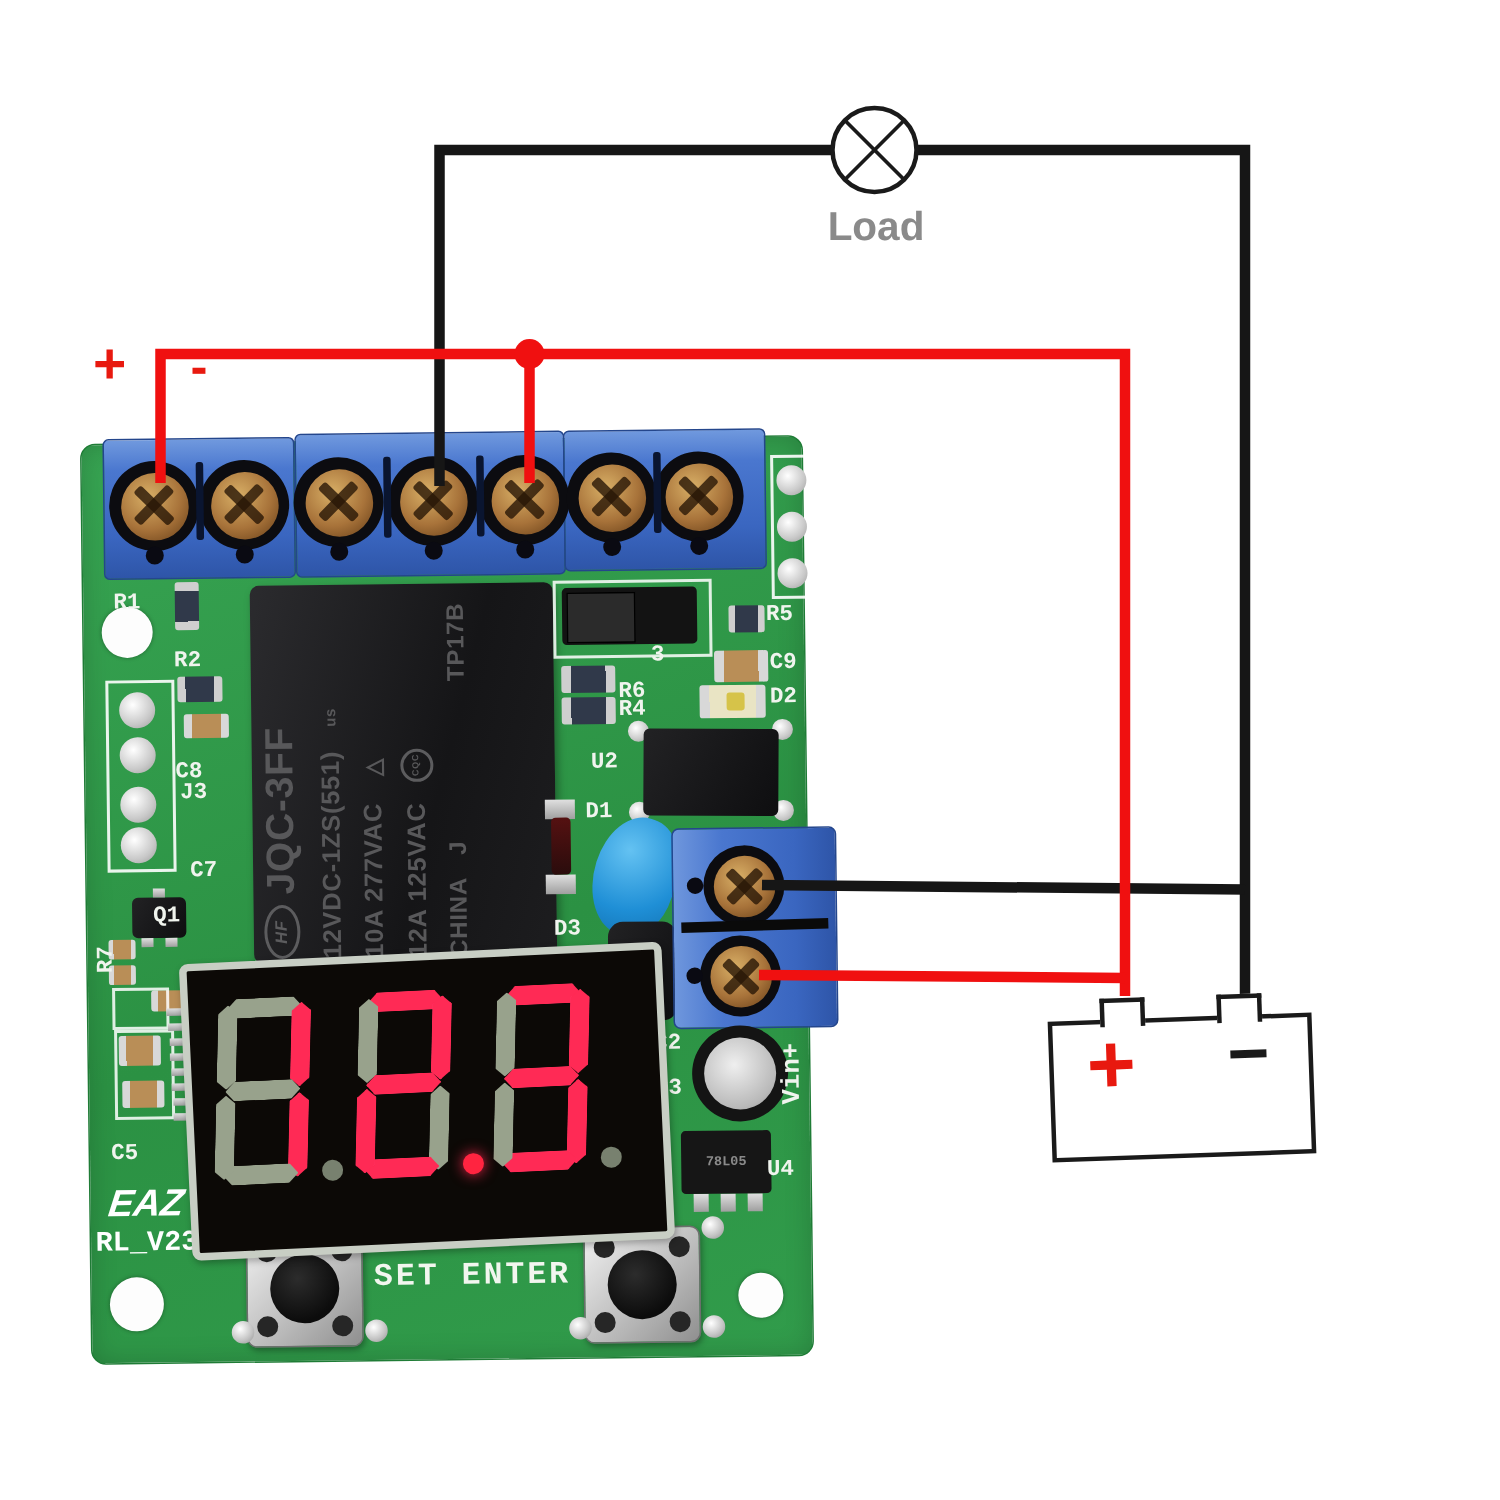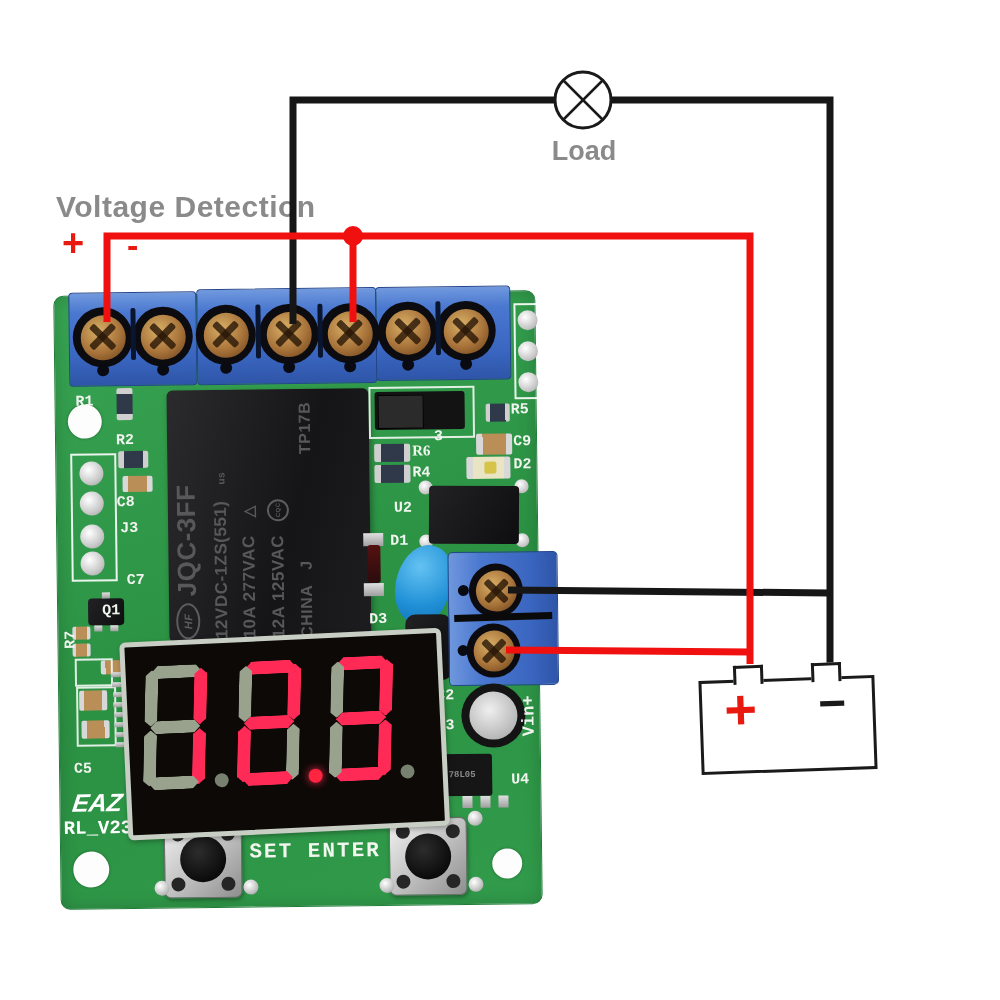--- a/index.html
+++ b/index.html
@@ -69,21 +69,21 @@
   .jumper{position:absolute;left:319px;top:99px;width:90px;height:38px;background:#131313;border-radius:3px;}
   .jcap{position:absolute;left:322px;top:102px;width:44px;height:32px;background:#2b2b2b;border:1px solid #000;}
   .ic{position:absolute;background:linear-gradient(120deg,#222224,#0e0e10);border-radius:4px;}
   .ecap{position:absolute;left:402px;top:392px;width:64px;height:64px;border-radius:50%;background:#141414;}
   .ecap .top{position:absolute;left:8px;top:8px;width:48px;height:48px;border-radius:50%;
         background:radial-gradient(circle at 42% 38%,#efefef,#b9b9b9 70%,#909090);}
   .bluecap{position:absolute;left:338px;top:252px;width:55px;height:80px;border-radius:50% 50% 45% 55%;
         transform:rotate(18deg);background:radial-gradient(circle at 35% 30%,#64c2f2,#1f8fd6 60%,#1270b0);}
   .vterm{position:absolute;left:390px;top:260px;width:108px;height:132px;border-radius:5px;
         background:linear-gradient(90deg,#6f97dd 0%,#4a77cf 30%,#3a66c0 75%,#2e55a8);border:1px solid #24468c;}
-  .reg{position:absolute;left:372px;top:462px;width:60px;height:42px;background:#161616;border-radius:3px;
+  .reg{position:absolute;left:394px;top:462px;width:60px;height:42px;background:#161616;border-radius:3px;
         display:flex;align-items:center;justify-content:center;font:700 9px "Liberation Mono",monospace;color:#8a8a8a;}
   .leg{position:absolute;background:linear-gradient(180deg,#e0e0e0,#9f9f9f);}
 
   
   .display{position:absolute;left:64px;top:341px;width:312px;height:188px;border:5px solid #c8cec4;
         border-radius:6px;background:#0c0906;transform:rotate(-2deg);z-index:6;box-shadow:1px 2px 5px rgba(0,0,0,.3);}
   .digit{position:absolute;width:62px;height:124px;transform:skewX(-4deg);}
   .seg{position:absolute;background:#98a28c;}
   .seg.lit{background:#ff2a55;box-shadow:0 0 10px rgba(255,45,95,.95),0 0 3px rgba(255,80,130,.9);}
   .seg-h{clip-path:polygon(12% 0,88% 0,100% 50%,88% 100%,12% 100%,0 50%);}
@@ -316,32 +316,32 @@
     <div class="blob" style="left:407px;top:519px;"></div>
     <div class="blob" style="left:318px;top:585px;"></div>
     <div class="blob" style="left:407px;top:585px;"></div>
     <div class="btn-label">SET ENTER</div>
 
     <div class="brand">EAZ</div>
     <div class="version">RL_V23</div>
 
     <span class="lbl" style="left:20px;top:97px;">R1</span>
     <span class="lbl" style="left:60px;top:136px;">R2</span>
-    <span class="lbl" style="left:60px;top:198px;">C8</span>
+    <span class="lbl" style="left:60px;top:210px;">C8</span>
     <span class="lbl" style="left:63px;top:224px;">J3</span>
     <span class="lbl" style="left:69px;top:276px;">C7</span>
     <span class="lbl" style="left:44px;top:282px;margin-top:24px;">Q1</span>
     <span class="lbl vert" style="left:4px;top:352px;">R7</span>
     <span class="lbl" style="left:40px;top:346px;margin-left:38px;">R3</span>
     <span class="lbl" style="left:14px;top:464px;">C5</span>
     <span class="lbl" style="left:455px;top:110px;">R5</span>
     <span class="lbl" style="left:378px;top:136px;">3</span>
     <span class="lbl" style="left:457px;top:142px;">C9</span>
     <span class="lbl" style="left:457px;top:165px;">D2</span>
-    <span class="lbl" style="left:356px;top:150px;font-family:Liberation Serif, serif;">R6</span>
+    <span class="lbl" style="left:356px;top:160px;">R6</span>
     <span class="lbl" style="left:356px;top:172px;">R4</span>
     <span class="lbl" style="left:337px;top:207px;">U2</span>
     <span class="lbl" style="left:333px;top:240px;">D1</span>
     <span class="lbl" style="left:311px;top:318px;">D3</span>
     <span class="lbl" style="left:377px;top:395px;">C2</span>
     <span class="lbl" style="left:377px;top:425px;">C3</span>
     <span class="lbl" style="left:355px;top:501px;">C1</span>
     <span class="lbl" style="left:451px;top:480px;">U4</span>
     <span class="lbl vert" style="left:460px;top:445px;font-size:17px;">Vin+</span>
   </div>
@@ -356,21 +356,20 @@
     <line x1="506" y1="650" x2="750" y2="652" stroke="#f01010" stroke-width="7"></line>
     <circle cx="353" cy="236" r="10" fill="#f01010"></circle>
 
     <g>
       <circle cx="583" cy="100" r="28" fill="#ffffff" stroke="#1a1a1a" stroke-width="3"></circle>
       <line x1="563" y1="80" x2="603" y2="120" stroke="#1a1a1a" stroke-width="2.5"></line>
       <line x1="603" y1="80" x2="563" y2="120" stroke="#1a1a1a" stroke-width="2.5"></line>
     </g>
   </svg>
 
-  <div class="abs title">Voltage Detection</div>
   <div class="abs pol-plus">+</div>
   <div class="abs pol-minus">-</div>
   <div class="abs load-label">Load</div>
 
   <div class="abs battery">
     <div class="bat-tab" style="left:32px;"></div>
     <div class="bat-tab" style="left:110px;"></div>
     <div class="bat-plus">+</div>
     <div class="bat-minus">−</div>
   </div>

